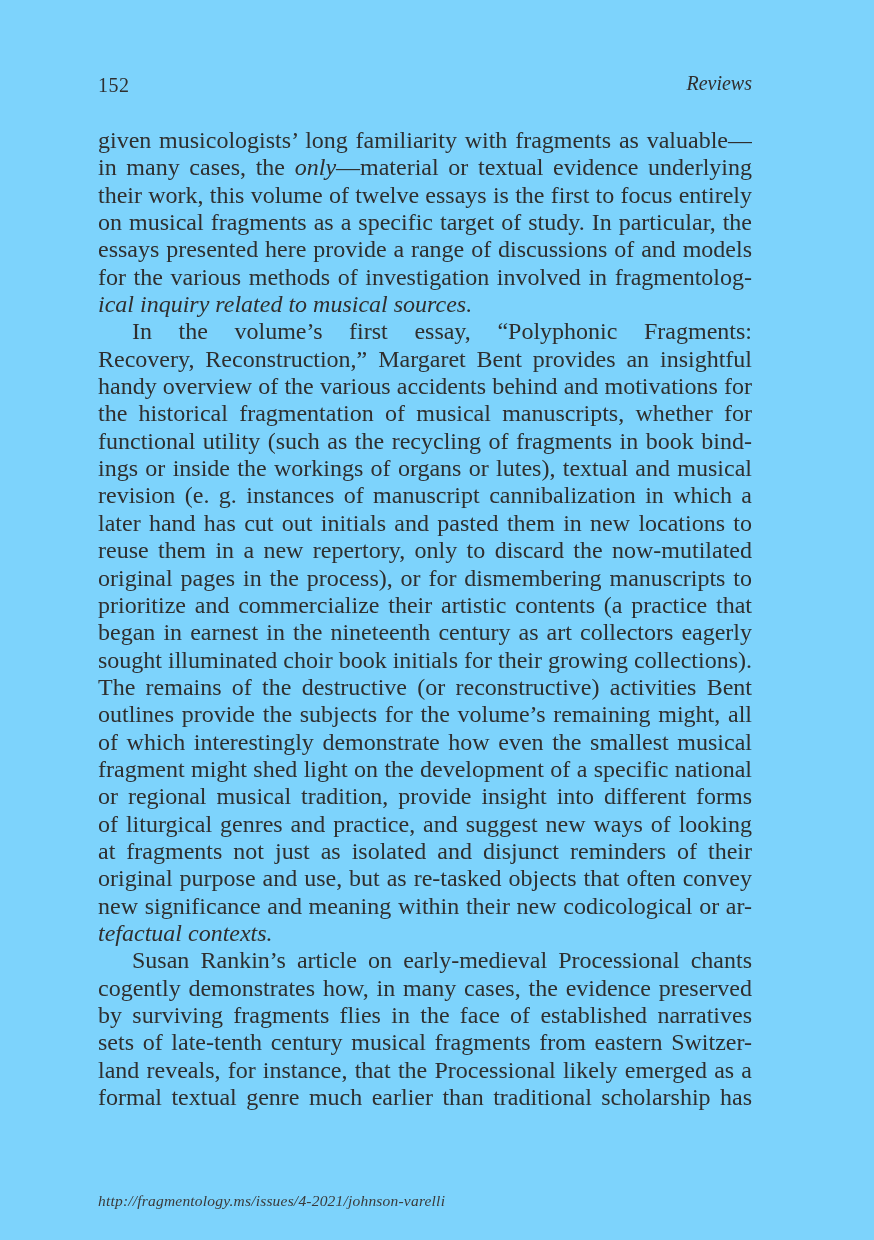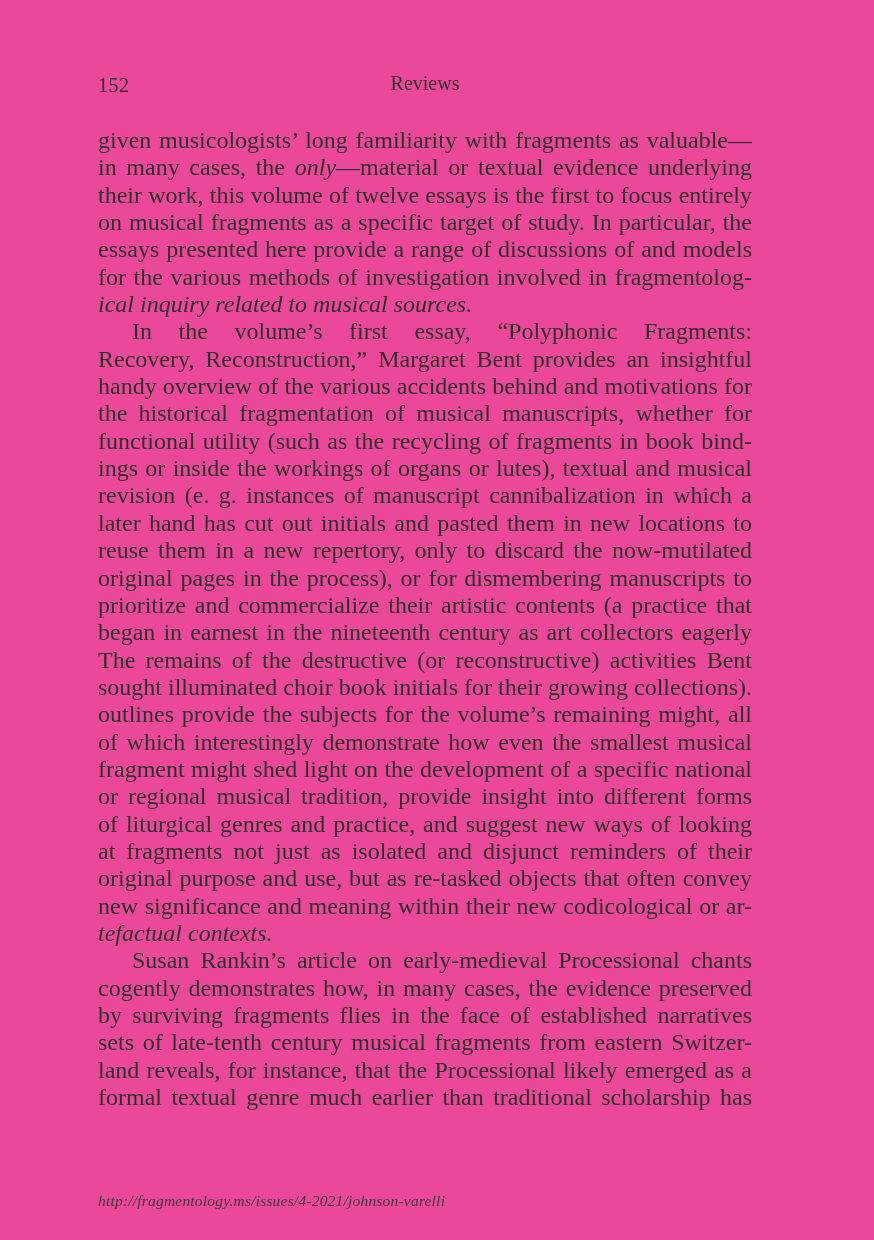--- a/index.html
+++ b/index.html
@@ -2,21 +2,21 @@
 <html><head>
 <meta charset="utf-8">
 <style>
   html, body { margin: 0; padding: 0; }
   body { background: #e8e8e8; }
   .page {
     position: relative;
     width: 874px;
     height: 1240px;
     margin: 0 auto;
-    background: #ec4899;
+    background: #7dd3fc;
     color: #2f2f2f;
     font-family: "Liberation Serif", "DejaVu Serif", serif;
     overflow: hidden;
   }
   .textcol {
     position: absolute;
     left: 98px;
     width: 654px;
   }
   .header {
@@ -27,21 +27,22 @@
   .pagenum {
     position: absolute;
     left: 0;
     top: 2px;
     letter-spacing: 0.5px;
   }
   .running {
     position: absolute;
     left: 0;
     right: 0;
-    text-align: center;
+    text-align: right;
+    font-style: italic;
   }
   .bodytext {
     top: 127px;
     font-size: 24px;
     line-height: 27.35px;
   }
   .para { margin: 0; }
   .para.indent .line:first-child { text-indent: 34px; }
   .line {
     text-align: justify;
@@ -85,22 +86,22 @@
         <div class="line">handy overview of the various accidents behind and motivations for</div>
         <div class="line">the historical fragmentation of musical manuscripts, whether for</div>
         <div class="line">functional utility (such as the recycling of fragments in book bind-</div>
         <div class="line">ings or inside the workings of organs or lutes), textual and musical</div>
         <div class="line">revision (e. g. instances of manuscript cannibalization in which a</div>
         <div class="line">later hand has cut out initials and pasted them in new locations to</div>
         <div class="line">reuse them in a new repertory, only to discard the now-mutilated</div>
         <div class="line">original pages in the process), or for dismembering manuscripts to</div>
         <div class="line">prioritize and commercialize their artistic contents (a practice that</div>
         <div class="line">began in earnest in the nineteenth century as art collectors eagerly</div>
+        <div class="line">sought illuminated choir book initials for their growing collections).</div>
         <div class="line">The remains of the destructive (or reconstructive) activities Bent</div>
-        <div class="line">sought illuminated choir book initials for their growing collections).</div>
         <div class="line">outlines provide the subjects for the volume’s remaining might, all</div>
         <div class="line">of which interestingly demonstrate how even the smallest musical</div>
         <div class="line">fragment might shed light on the development of a specific national</div>
         <div class="line">or regional musical tradition, provide insight into different forms</div>
         <div class="line">of liturgical genres and practice, and suggest new ways of looking</div>
         <div class="line">at fragments not just as isolated and disjunct reminders of their</div>
         <div class="line">original purpose and use, but as re-tasked objects that often convey</div>
         <div class="line">new significance and meaning within their new codicological or ar-</div>
         <div class="line no-just">tefactual contexts.</div>
       </div>

